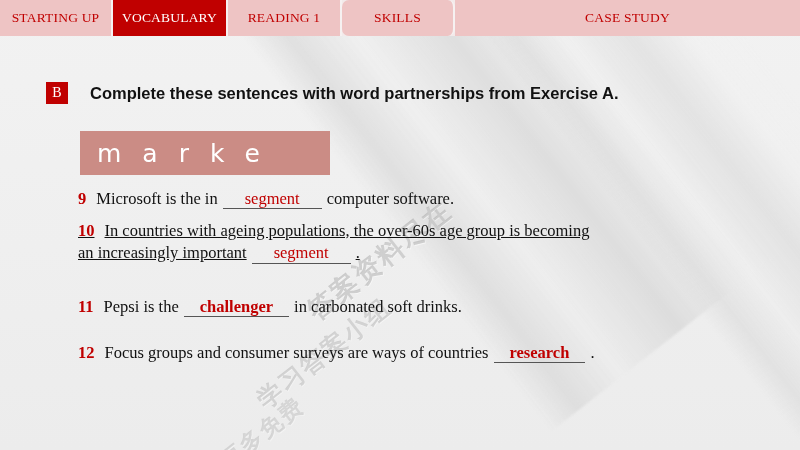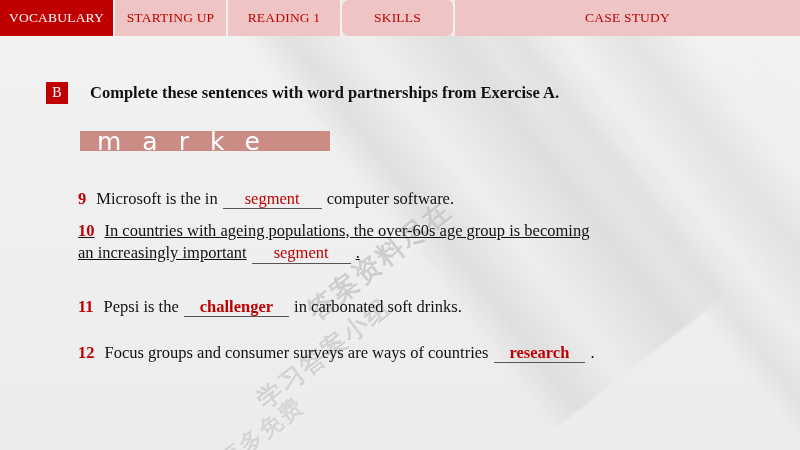--- a/index.html
+++ b/index.html
@@ -117,31 +117,31 @@
     color: #fff;
     font-family: "Liberation Serif", serif;
     font-size: 14px;
     display: flex;
     align-items: center;
     justify-content: center;
     line-height: 1;
   }
   .head-title {
     margin-left: 22px;
-    font-family: Liberation Serif, serif;
+    font-family: Liberation Sans, sans-serif;
     font-weight: bold;
     font-size: 16.5px;
     color: #111;
     white-space: nowrap;
   }
 
   .banner {
     position: absolute;
     left: 80px; top: 95px;
-    width: 250px; height: 20px;
+    width: 250px; height: 44px;
     background: #cb8c85;
     overflow: hidden;
   }
   .banner-text {
     position: absolute;
     left: 17px; top: 50%;
     transform: translateY(-50%);
     color: #ffffff;
     font-family: "DejaVu Sans", sans-serif;
     font-size: 25px;
@@ -192,22 +192,22 @@
 
   <div class="wm-layer">
     <div class="wm-band"></div>
     <div class="wm-band b2"></div>
     <div class="wm-text wm-t1">答案资料尽在</div>
     <div class="wm-text wm-t2">学习答案小组</div>
     <div class="wm-text wm-t3">更多免费</div>
   </div>
 
   <div class="tabbar">
+    <div class="tab t1">STARTING UP</div>
     <div class="tab t2 active">VOCABULARY</div>
-    <div class="tab t1">STARTING UP</div>
     <div class="tab t4">READING 1</div>
     <div class="tab t6">SKILLS</div>
     <div class="tab t7">CASE STUDY</div>
   </div>
 
   <div class="content">
 
     <div class="head-row">
       <div class="badge-b">B</div>
       <div class="head-title">Complete these sentences with word partnerships from Exercise A.</div>

